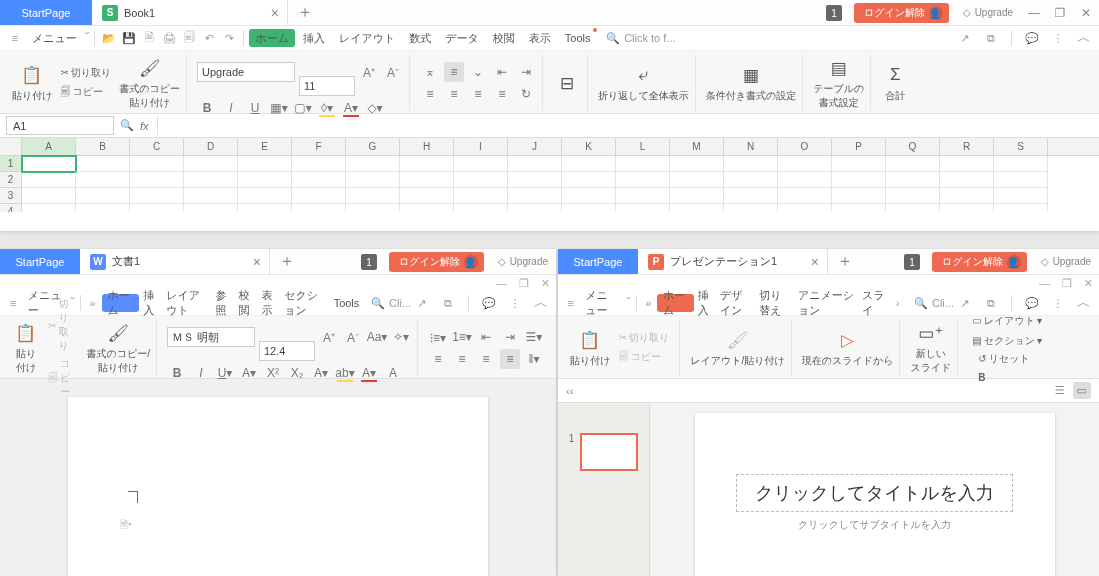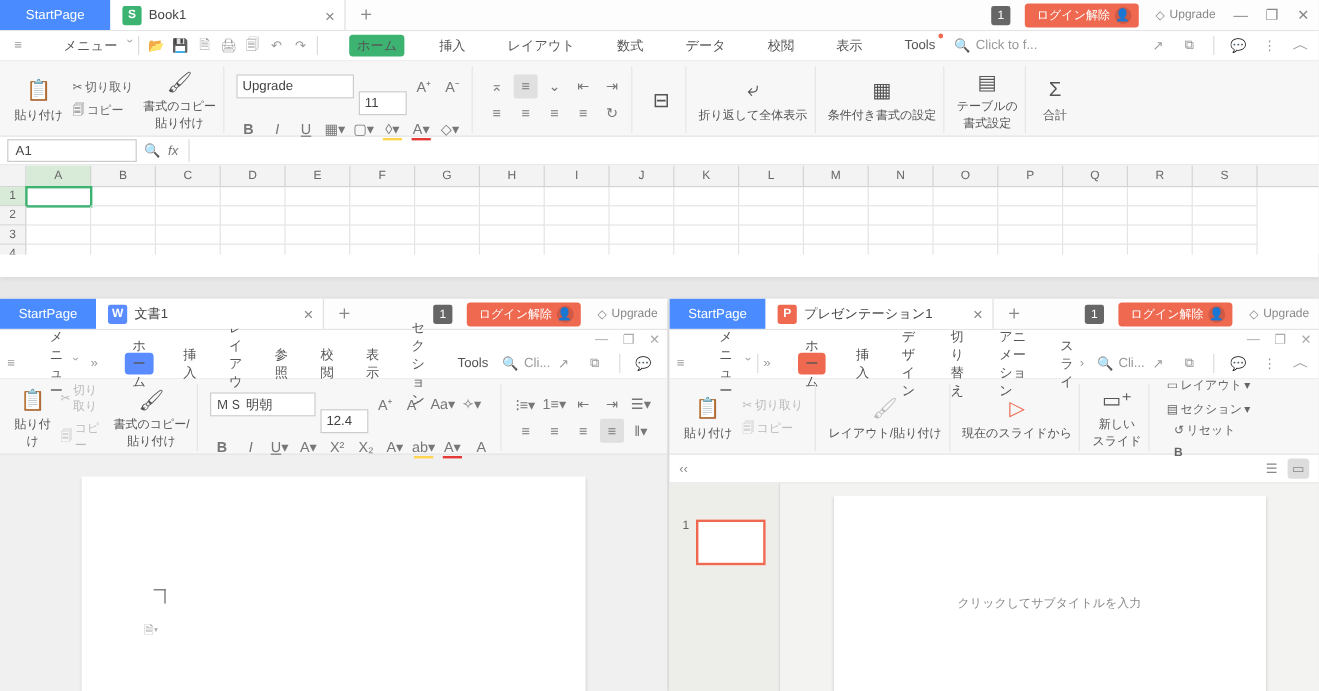--- a/index.html
+++ b/index.html
@@ -25,21 +25,21 @@
 .tabs .spacer { flex: 1; }
 .tabs .badge { background: #666; color: #fff; width: 16px; height: 16px; display: flex; align-items: center; justify-content: center; border-radius: 2px; margin: 5px 6px; font-size: 10px; }
 .login-btn { background: #ef6950; color: #fff; height: 20px; margin: 3px 6px; padding: 0 6px 0 10px; border-radius: 3px; display: flex; align-items: center; gap: 4px; font-size: 10px; cursor: pointer; }
 .login-btn .avt { width: 14px; height: 14px; border-radius: 50%; background: #ce5944; display: flex; align-items: center; justify-content: center; }
 .upgrade { display: flex; align-items: center; gap: 4px; color: #888; padding: 0 8px; font-size: 10px; cursor: pointer; }
 .winctl { display: flex; align-items: center; }
 .winctl span { width: 26px; text-align: center; color: #888; cursor: pointer; font-size: 12px; }
 
 
 .menubar { height: 24px; display: flex; align-items: center; padding: 0 6px; gap: 2px; background: #fff; }
-.menubar .mbtn { padding: 3px 6px; color: #555; cursor: pointer; display: flex; align-items: center; gap: 3px; margin-left: 21px; }
+.menubar .mbtn { padding: 3px 6px; color: #555; cursor: pointer; display: flex; align-items: center; gap: 3px; }
 .menubar .sep { width: 1px; height: 16px; background: #ddd; margin: 0 3px; }
 .menubar .qicon { width: 18px; height: 18px; display: flex; align-items: center; justify-content: center; color: #999; cursor: pointer; }
 .pill { background: #3cb371; color: #fff; border-radius: 3px; padding: 2px 10px; height: 18px; display: flex; align-items: center; }
 .pill-w { background: #5a8cff; }
 .pill-p { background: #ef6950; }
 .search { display: flex; align-items: center; gap: 4px; color: #999; margin-left: 8px; cursor: text; }
 .menubar .right { margin-left: auto; display: flex; align-items: center; gap: 8px; }
 .chev { color: #aaa; font-size: 14px; }
 .update-dot { position: relative; }
 .update-dot::after { content: ''; position: absolute; top: -1px; right: -1px; width: 4px; height: 4px; border-radius: 50%; background: #ef6950; }
@@ -51,21 +51,21 @@
 .rgrp .big { display: flex; flex-direction: column; align-items: center; gap: 2px; cursor: pointer; color: #555; }
 .rgrp .big .gic { width: 28px; height: 24px; display: flex; align-items: center; justify-content: center; font-size: 17px; }
 .rgrp .row { display: flex; align-items: center; gap: 4px; }
 .rgrp .row > * { cursor: pointer; }
 .sbtn { padding: 1px 4px; display: flex; align-items: center; gap: 2px; color: #666; font-size: 10px; }
 .ibtn { width: 20px; height: 20px; display: flex; align-items: center; justify-content: center; color: #777; font-size: 12px; cursor: pointer; }
 .ibtn.sel { background: #e0e0e0; border-radius: 2px; }
 .sel-input { height: 20px; border: 1px solid #ccc; background: #fff; padding: 0 4px; font-size: 11px; display: flex; align-items: center; cursor: pointer; }
 .sel-font { width: 98px; }
 .sel-fontw { width: 88px; }
-.sel-size { width: 40px; margin-top: 28px; }
+.sel-size { width: 56px; margin-top: 28px; }
 .sel-styl { width: 104px; }
 .lbl { font-size: 10px; color: #555; text-align: center; }
 .color-strip { position: relative; }
 .color-strip::after { content: ''; position: absolute; bottom: 1px; left: 2px; right: 2px; height: 2px; }
 .cs-y::after { background: #ffd54f; }
 .cs-r::after { background: #e53935; }
 
 
 .fbar { height: 24px; display: flex; align-items: center; border-bottom: 1px solid #ddd; background: #fff; gap: 4px; padding: 0 6px; }
 .namebox { width: 108px; border: 1px solid #ccc; height: 19px; padding: 0 6px; display: flex; align-items: center; font-size: 11px; cursor: text; }
@@ -608,17 +608,18 @@
   </div>
   <div class="ppt-body">
     <div class="ppt-sidebar">
       <div class="thumb-row">
         <span class="slide-num">1</span>
         <div class="slide-thumb"></div>
       </div>
     </div>
     <div class="ppt-canvas">
       <div class="slide">
+        <div class="title-ph">クリックしてタイトルを入力</div>
         <div class="sub-ph">クリックしてサブタイトルを入力</div>
       </div>
     </div>
   </div>
 </div>
 
 </body></html>

